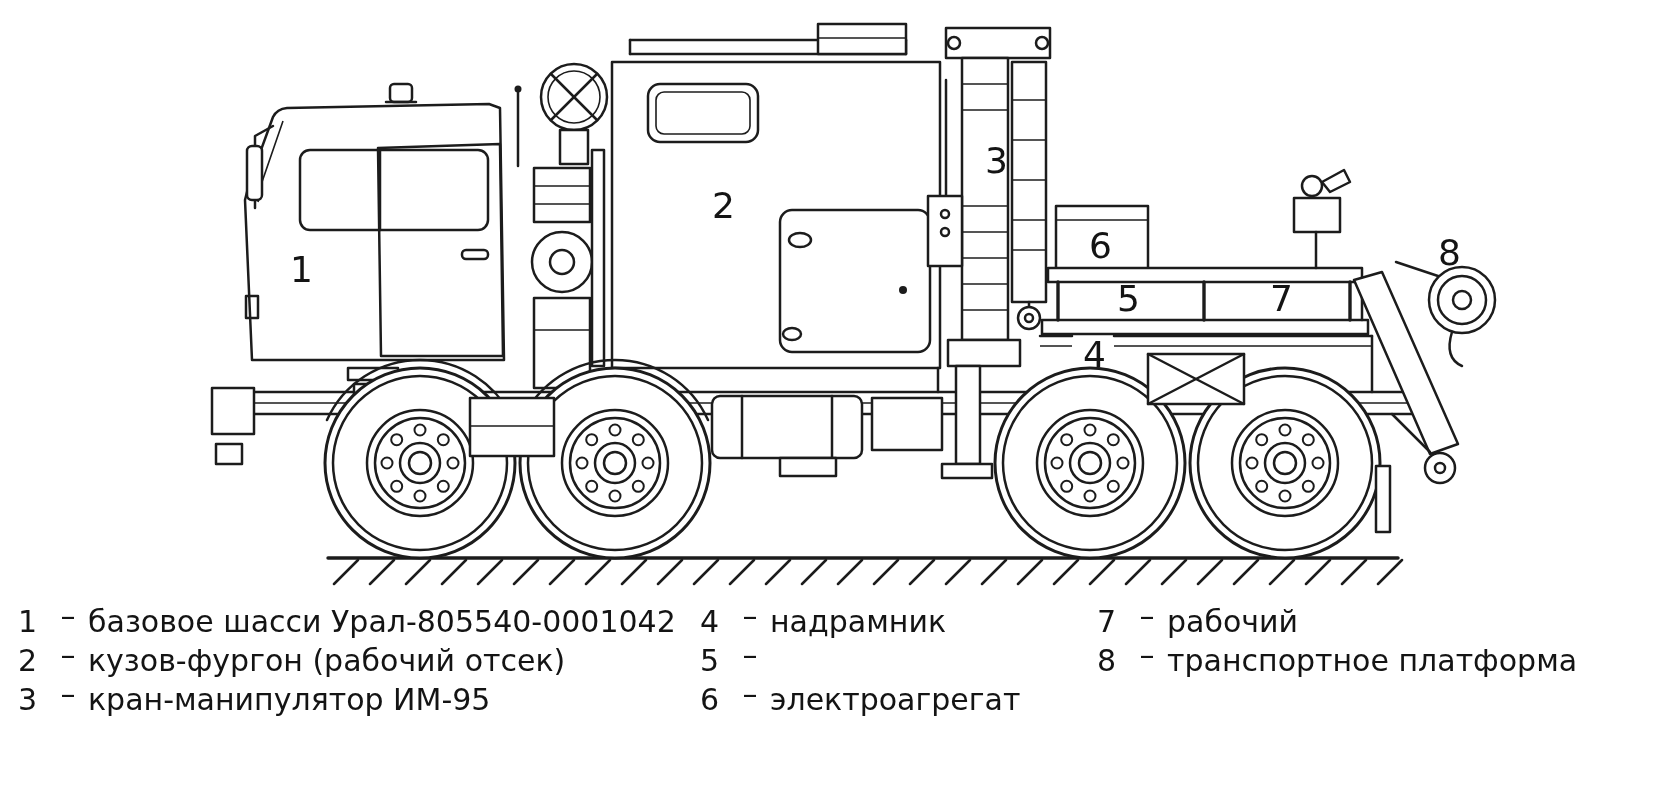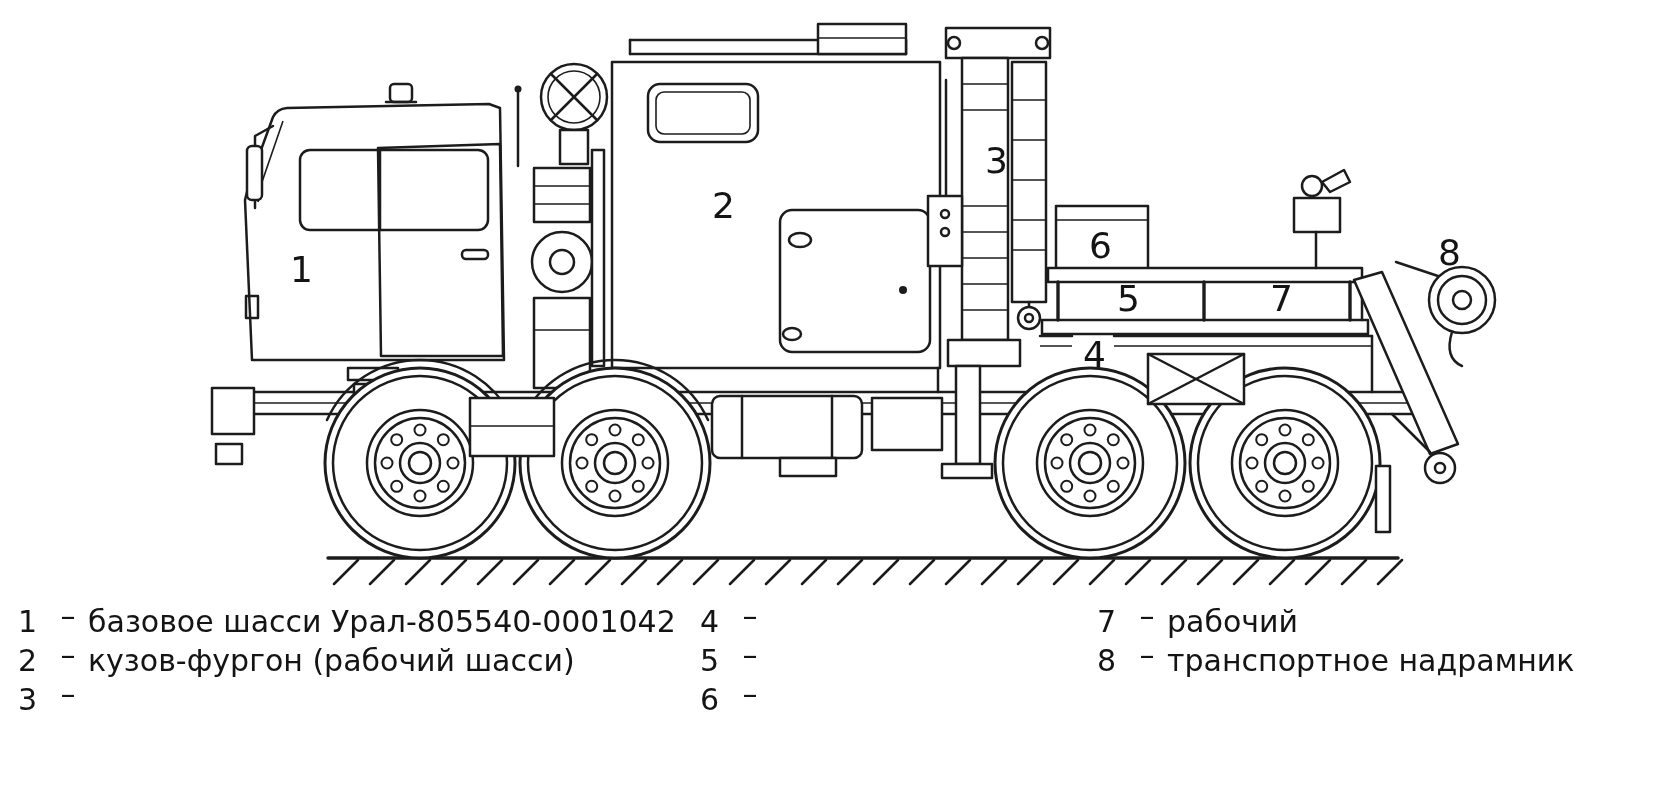--- a/index.html
+++ b/index.html
@@ -229,50 +229,53 @@
 
     <div class="legend-col col-1">
       <div class="legend-item">
         <span class="num">1</span>
         <span class="dash">–</span>
         <span class="lbl">базовое шасси Урал-805540-0001042</span>
       </div>
       <div class="legend-item">
         <span class="num">2</span>
         <span class="dash">–</span>
-        <span class="lbl">кузов-фургон (рабочий шасси)</span>
+        <span class="lbl">кузов-фургон (рабочий отсек)</span>
       </div>
       <div class="legend-item">
         <span class="num">3</span>
         <span class="dash">–</span>
+        <span class="lbl">кран-манипулятор ИМ-95</span>
       </div>
     </div>
 
     <div class="legend-col col-2">
       <div class="legend-item">
         <span class="num">4</span>
         <span class="dash">–</span>
+        <span class="lbl">надрамник</span>
       </div>
       <div class="legend-item">
         <span class="num">5</span>
         <span class="dash">–</span>
       </div>
       <div class="legend-item">
         <span class="num">6</span>
         <span class="dash">–</span>
+        <span class="lbl">электроагрегат</span>
       </div>
     </div>
 
     <div class="legend-col col-3">
       <div class="legend-item">
         <span class="num">7</span>
         <span class="dash">–</span>
         <span class="lbl">рабочий</span>
       </div>
       <div class="legend-item">
         <span class="num">8</span>
         <span class="dash">–</span>
-        <span class="lbl">транспортное надрамник</span>
+        <span class="lbl">транспортное платформа</span>
       </div>
     </div>
 
   </div>
 </div>
 
 </body></html>

